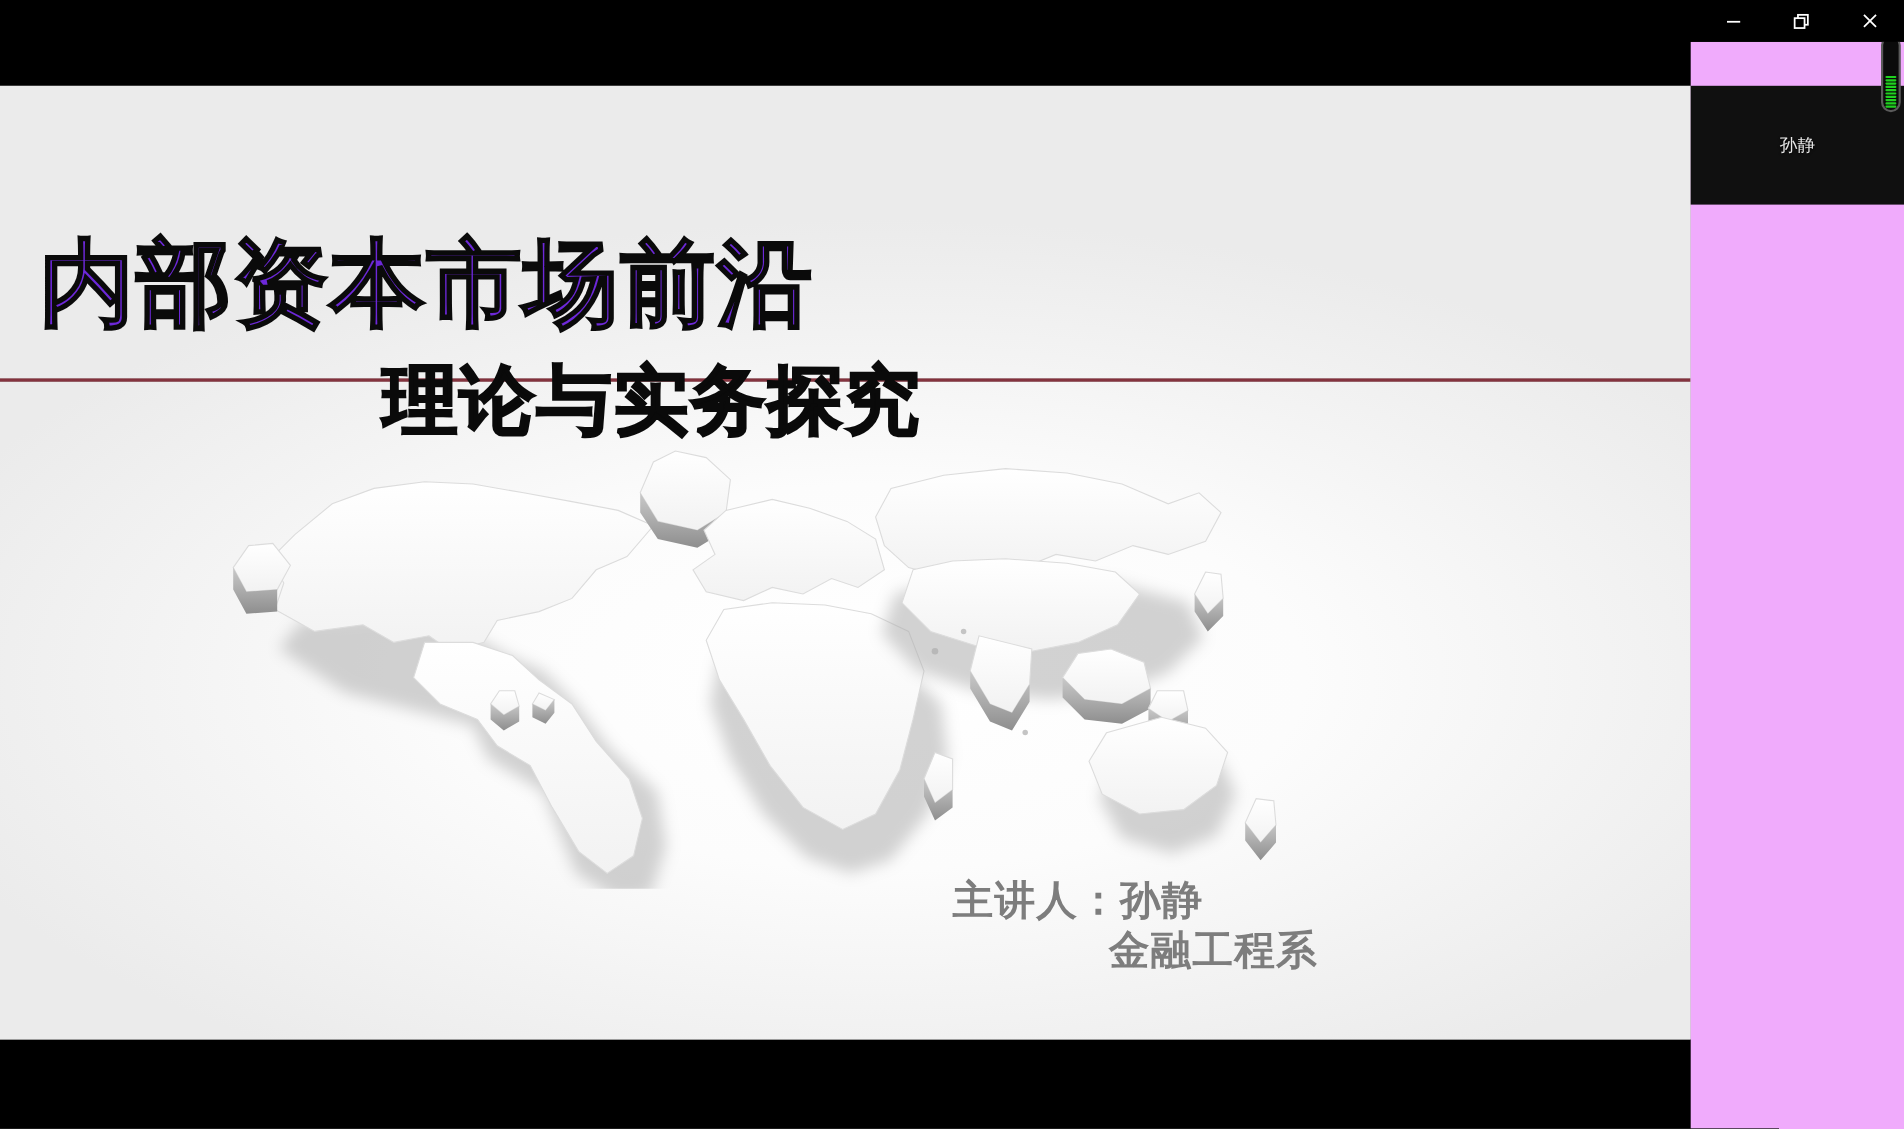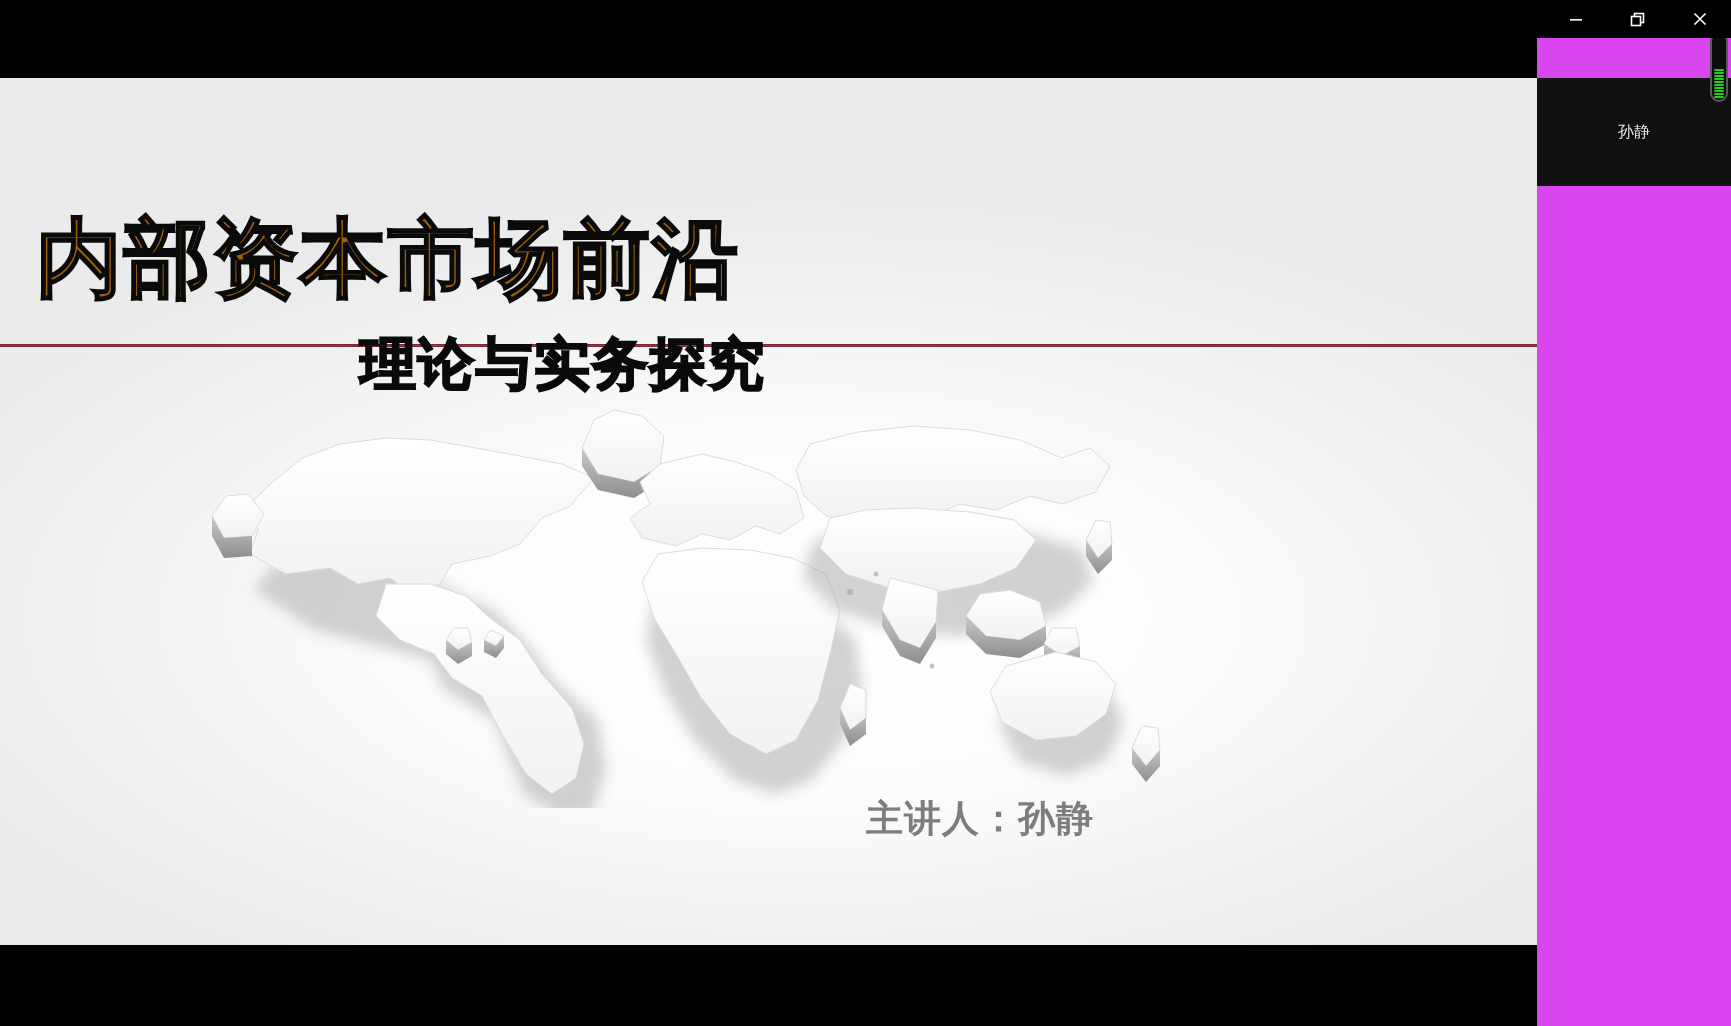--- a/index.html
+++ b/index.html
@@ -37,32 +37,32 @@
   #slide .paper{
     position:absolute; inset:0;
     background:
       radial-gradient(ellipse 60% 48% at 52% 62%, #ffffff 0%, #fcfcfc 42%, #f3f3f3 72%, #ebebeb 100%);
   }
 
   
   .title-line1{
     position:absolute; left:36px; top:137px;
     font-family:"DejaVu Sans","Liberation Sans",sans-serif;
-    font-size:86px; font-weight:700; color:#a16207;
+    font-size:86px; font-weight:700; color:#6d28d9;
     letter-spacing:2px; line-height:1; white-space:nowrap;
     -webkit-text-stroke:2.2px #0a0a0a;
   }
   .title-rule{
     position:absolute; left:0px; top:266px; width:1537px; height:3px;
     background:linear-gradient(to bottom,#6d1f2a 0%, #8d3b46 50%, #6d1f2a 100%);
   }
   .title-line2{
-    position:absolute; left:360px; top:258px;
-    font-family:Liberation Serif, serif;
-    font-size:56px; font-weight:700; color:#0a0a0a;
+    position:absolute; left:348px; top:258px;
+    font-family:Liberation Mono, monospace;
+    font-size:68px; font-weight:700; color:#0a0a0a;
     letter-spacing:2px; line-height:1; white-space:nowrap;
     -webkit-text-stroke:2.2px #0a0a0a;
   }
 
   
   #worldmap{
     position:absolute; left:190px; top:300px; width:1030px; height:430px;
   }
   #worldmap svg{ display:block; width:100%; height:100%; }
 
@@ -72,21 +72,21 @@
     font-family:"DejaVu Sans","Liberation Sans",sans-serif;
     font-size:37px; line-height:1.22; color:#7d7d7d; font-weight:700;
     letter-spacing:1px; white-space:nowrap;
   }
   .presenter .row{ display:block; }
   .presenter .indent{ padding-left:142px; }
 
   
   #rightcol{
     position:absolute; left:1537px; top:38px; width:194px; height:988px;
-    background:#d946ef;
+    background:#f0abfc;
   }
   .tile{
     position:absolute; left:0px; top:40px; width:194px; height:108px;
     background:#101010;
     display:flex; align-items:center; justify-content:center;
   }
   .tile .name{
     font-family:"DejaVu Sans","Liberation Sans",sans-serif;
     font-size:16px; color:#e8e8e8; font-weight:400;
     text-shadow:0 1px 2px rgba(0,0,0,.9);
@@ -200,20 +200,21 @@
         <circle cx="742" cy="288" r="2.5" fill="#c4c4c4"></circle>
       </svg>
     </div>
 
     <div class="title-line1">内部资本市场前沿</div>
     <div class="title-rule"></div>
     <div class="title-line2">理论与实务探究</div>
 
     <div class="presenter">
       <span class="row">主讲人：孙静</span>
+      <span class="row indent">金融工程系</span>
     </div>
   </div>
 
   <div id="rightcol">
     <div class="tile">
       <span class="name">孙静</span>
     </div>
   </div>
 
   <div id="meter">

